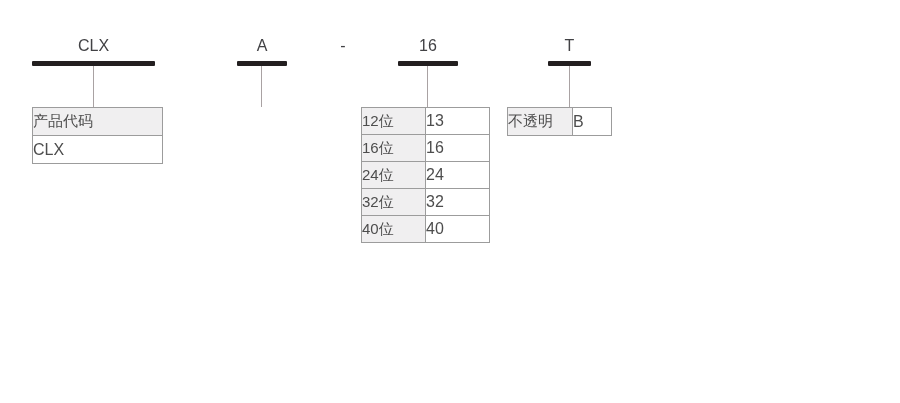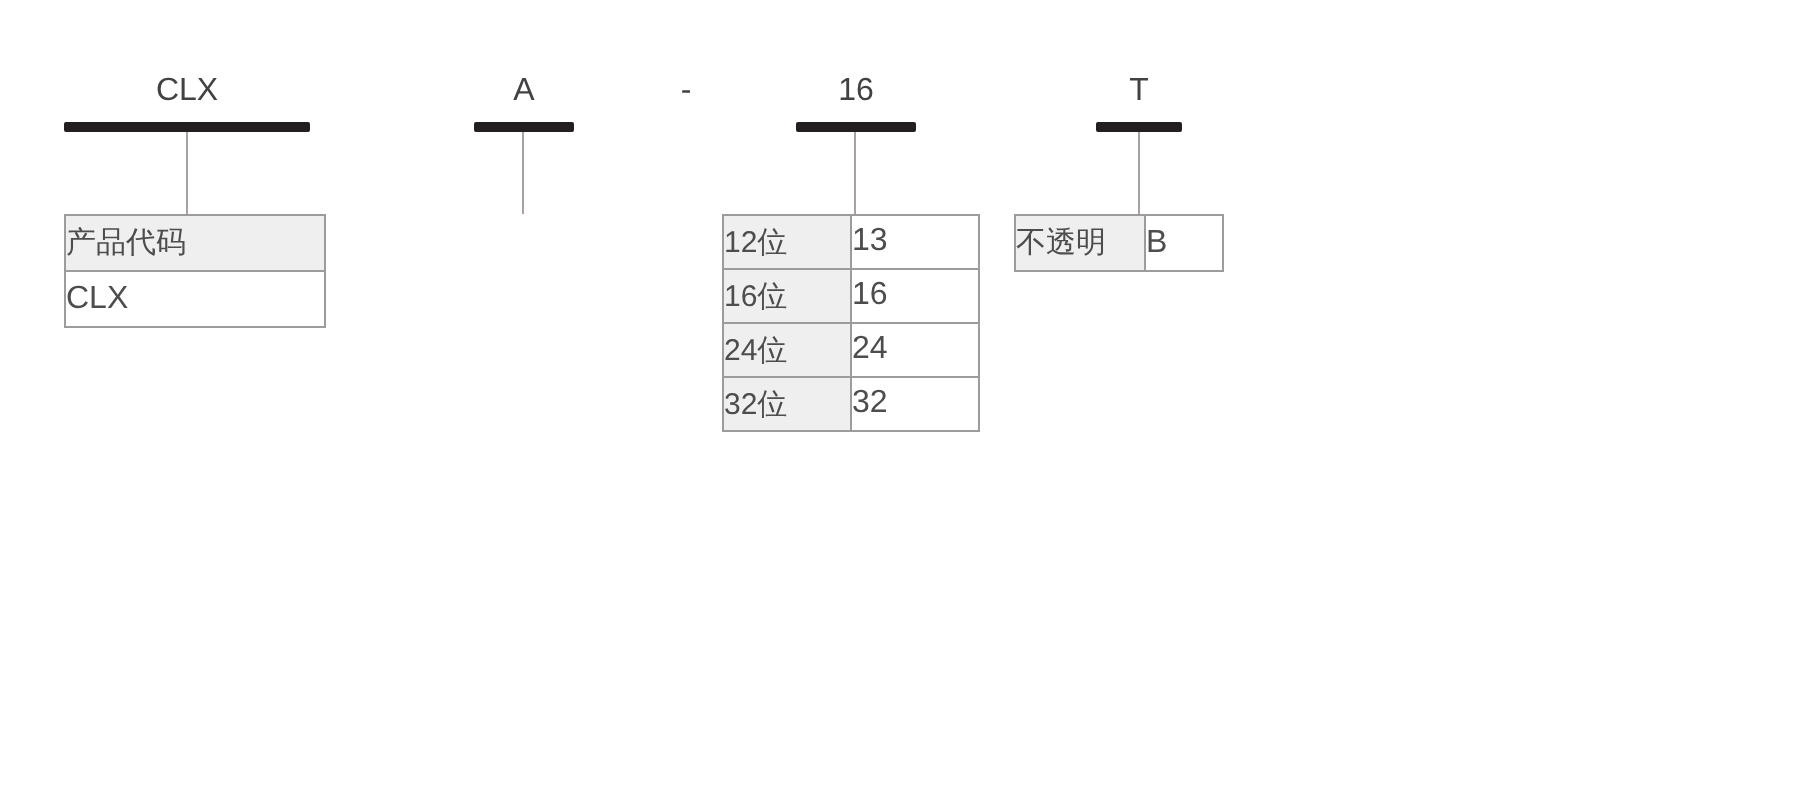--- a/index.html
+++ b/index.html
@@ -82,20 +82,24 @@
       <td class="code">16</td>
     </tr>
     <tr>
       <td class="lbl">24位</td>
       <td class="code">24</td>
     </tr>
     <tr>
       <td class="lbl">32位</td>
       <td class="code">32</td>
     </tr>
+    <tr>
+      <td class="lbl">40位</td>
+      <td class="code">40</td>
+    </tr>
   </tbody>
     </table>
 
   <table class="tbl" style="left:507px;top:107px;width:104px">
     <tbody>
     <tr>
       <td class="lbl" style="width:65px">不透明</td>
       <td class="code" style="width:39px">B</td>
     </tr>
   </tbody>

